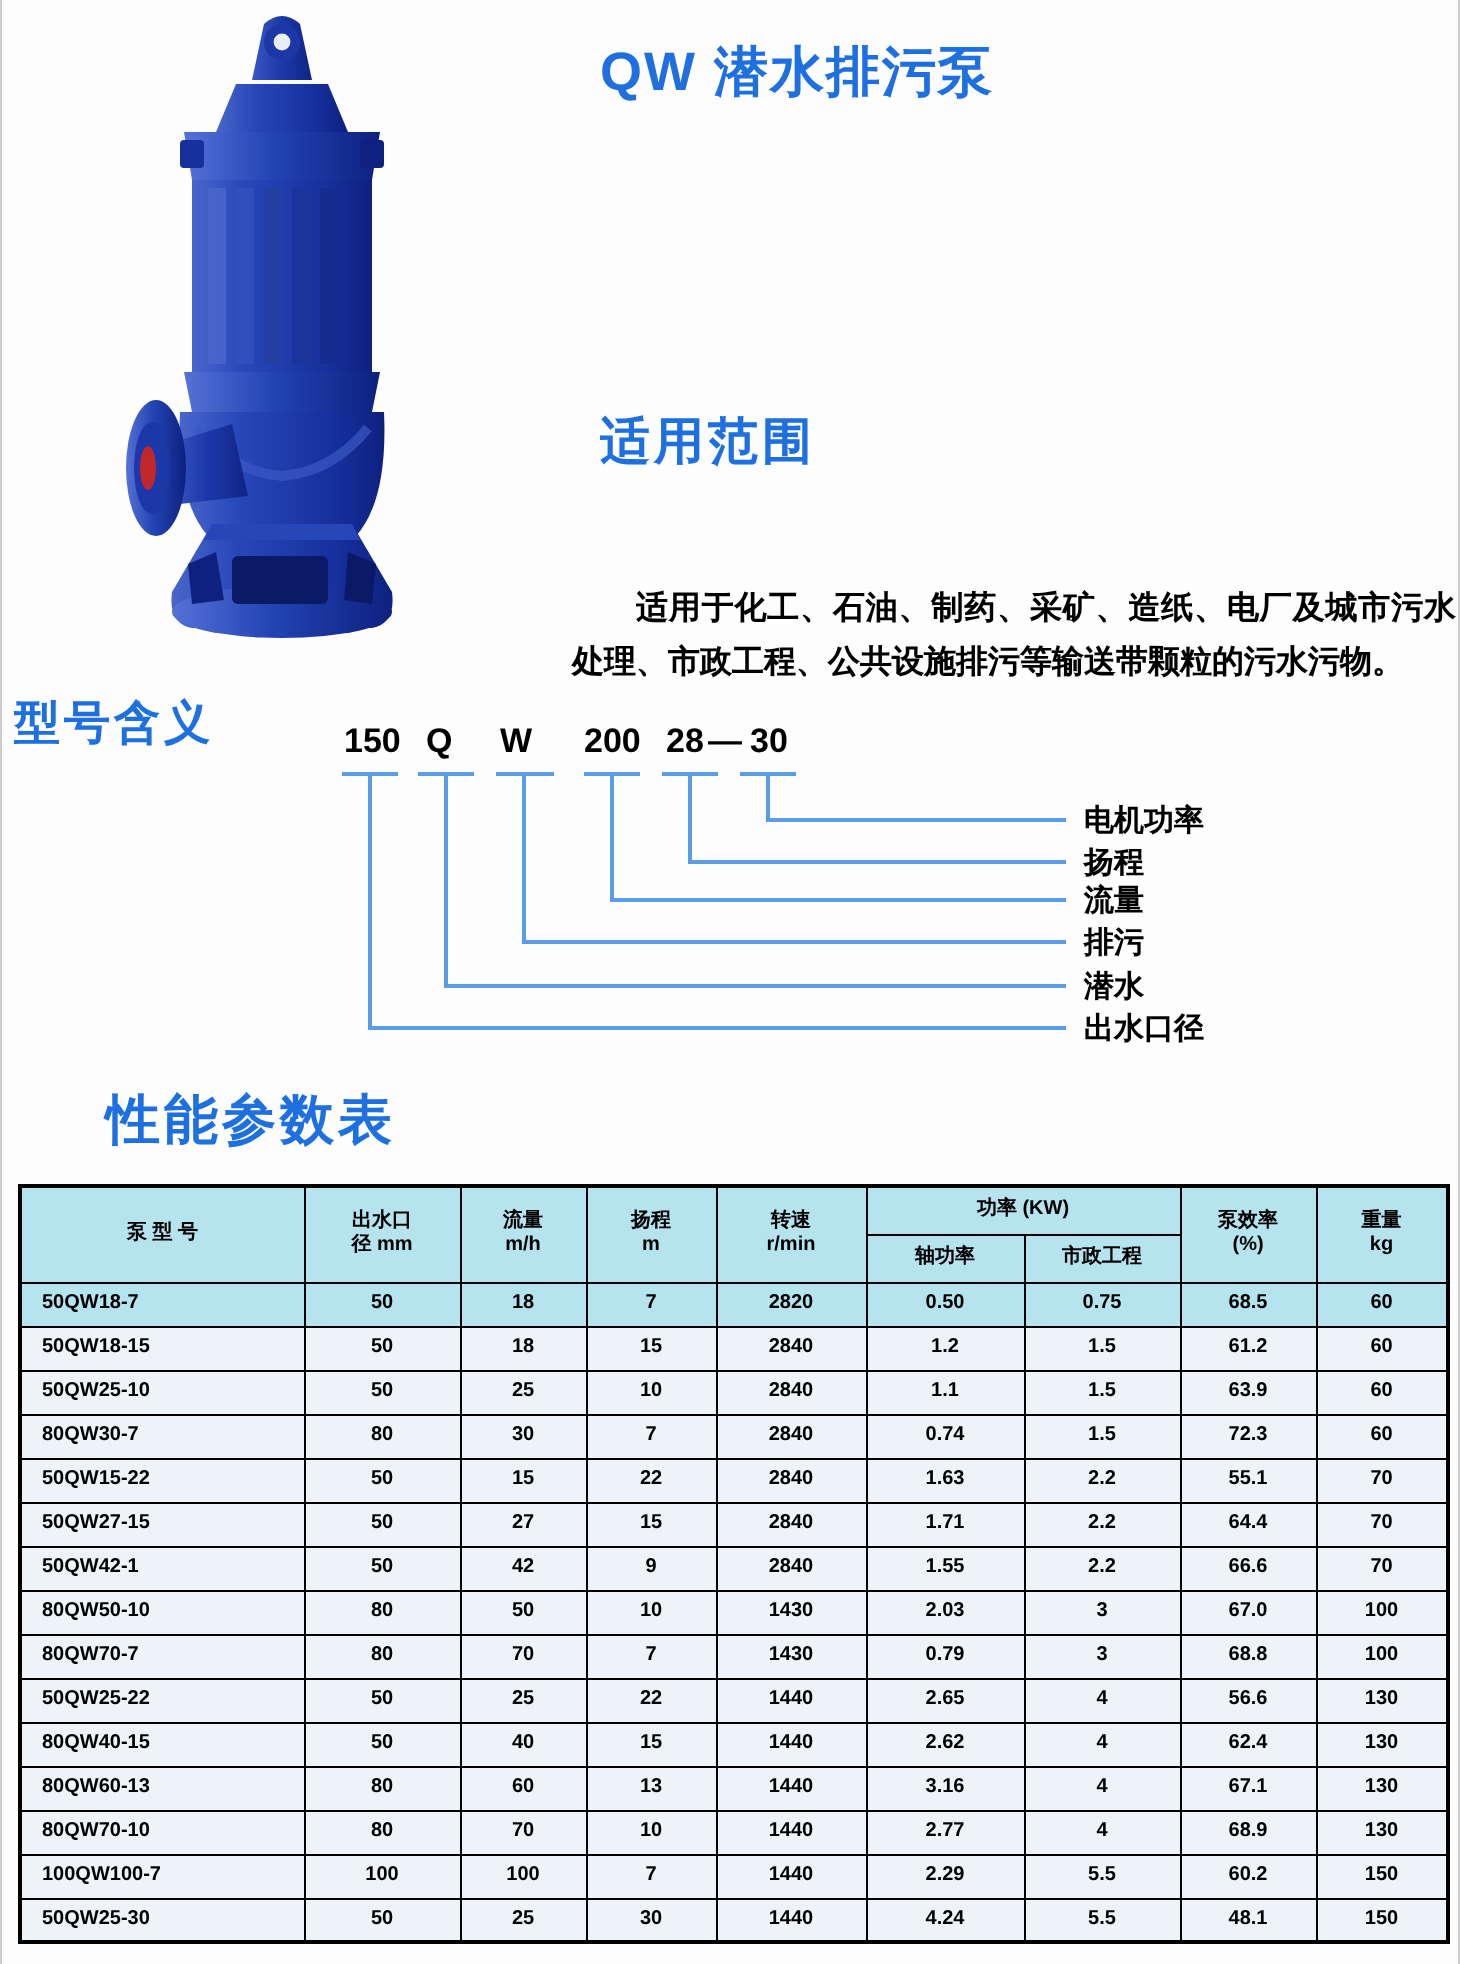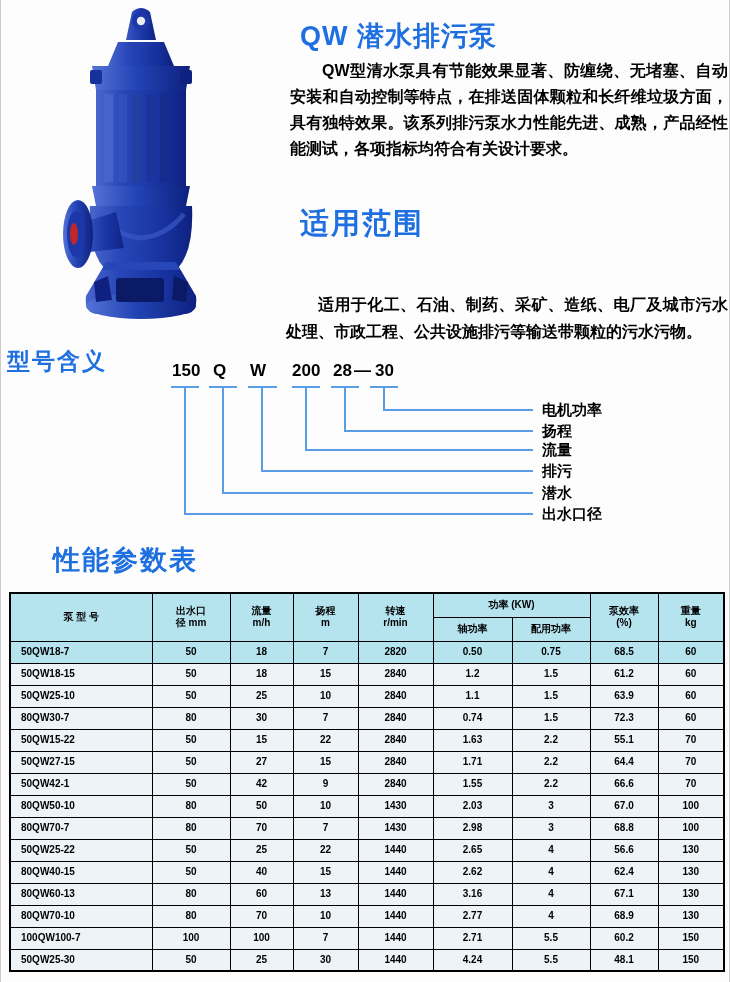--- a/index.html
+++ b/index.html
@@ -24,21 +24,21 @@
     font-size:27px;font-weight:bold;color:var(--heading-blue);
     letter-spacing:1px;white-space:nowrap;
   }
   .intro-paragraph{
     position:absolute;left:289px;top:58px;width:438px;
     font-size:16px;font-weight:bold;line-height:26px;
     text-align:justify;text-indent:2em;color:var(--ink);
   }
   .section-heading-application{
     position:absolute;left:299px;top:204px;
-    font-size:29px;font-weight:bold;color:var(--heading-blue);
+    font-size:25px;font-weight:bold;color:var(--heading-blue);
     letter-spacing:2px;white-space:nowrap;
   }
   .application-paragraph{
     position:absolute;left:285px;top:255px;width:442px;
     font-size:16px;font-weight:bold;line-height:27px;
     text-align:justify;text-indent:2em;color:var(--ink);margin-top:36px;
   }
   
   .pump-wrap{position:absolute;left:45px;top:0px;width:250px;height:340px;}
   
@@ -128,21 +128,20 @@
       <path d="M60 262 L130 262 L150 296 Q152 312 140 314 L50 314 Q38 312 40 296 Z" fill="url(#pb)"></path>
       <ellipse cx="95" cy="306" rx="55" ry="13" fill="url(#pb3)"></ellipse>
       <rect x="70" y="278" width="48" height="24" rx="3" fill="#0a1a66"></rect>
       <path d="M48 282 L62 276 L66 300 L50 302 Z" fill="#0e2180"></path>
       <path d="M142 282 L128 276 L126 300 L140 302 Z" fill="#0a1a66"></path>
       <path d="M60 262 L130 262 L134 270 L56 270 Z" fill="#2747b8"></path>
     </svg>
   </div>
 
   <div class="page-title">QW 潜水排污泵</div>
-  <p class="intro-paragraph">QW型清水泵具有节能效果显著、防缠绕、无堵塞、自动安装和自动控制等特点，在排送固体颗粒和长纤维垃圾方面，具有独特效果。该系列排污泵水力性能先进、成熟，产品经性能测试，各项指标均符合有关设计要求。</p>
 
   <div class="section-heading-application">适用范围</div>
   <p class="application-paragraph">适用于化工、石油、制药、采矿、造纸、电厂及城市污水处理、市政工程、公共设施排污等输送带颗粒的污水污物。</p>
 
   <div class="section-heading-model">型号含义</div>
   <svg class="model-diagram" width="730" height="190" viewBox="0 0 730 190">
 
     <text class="code-part" x="171" y="26">150</text>
     <text class="code-part" x="212" y="26">Q</text>
     <text class="code-part" x="249" y="26">W</text>
@@ -206,21 +205,21 @@
           <div>泵效率</div>
           <div>(%)</div>
         </th>
         <th rowspan="2">
           <div>重量</div>
           <div>kg</div>
         </th>
       </tr>
       <tr>
         <th>轴功率</th>
-        <th>配用功率</th>
+        <th>市政工程</th>
       </tr>
     </thead>
     <tbody>
         <tr class="hl">
           <td class="model-col">50QW18-7</td>
           <td>50</td>
           <td>18</td>
           <td>7</td>
           <td>2820</td>
           <td>0.50</td>
@@ -304,21 +303,21 @@
           <td>3</td>
           <td>67.0</td>
           <td>100</td>
         </tr>
         <tr>
           <td class="model-col">80QW70-7</td>
           <td>80</td>
           <td>70</td>
           <td>7</td>
           <td>1430</td>
-          <td>2.98</td>
+          <td>0.79</td>
           <td>3</td>
           <td>68.8</td>
           <td>100</td>
         </tr>
         <tr>
           <td class="model-col">50QW25-22</td>
           <td>50</td>
           <td>25</td>
           <td>22</td>
           <td>1440</td>
@@ -359,21 +358,21 @@
           <td>4</td>
           <td>68.9</td>
           <td>130</td>
         </tr>
         <tr>
           <td class="model-col">100QW100-7</td>
           <td>100</td>
           <td>100</td>
           <td>7</td>
           <td>1440</td>
-          <td>2.71</td>
+          <td>2.29</td>
           <td>5.5</td>
           <td>60.2</td>
           <td>150</td>
         </tr>
         <tr>
           <td class="model-col">50QW25-30</td>
           <td>50</td>
           <td>25</td>
           <td>30</td>
           <td>1440</td>

